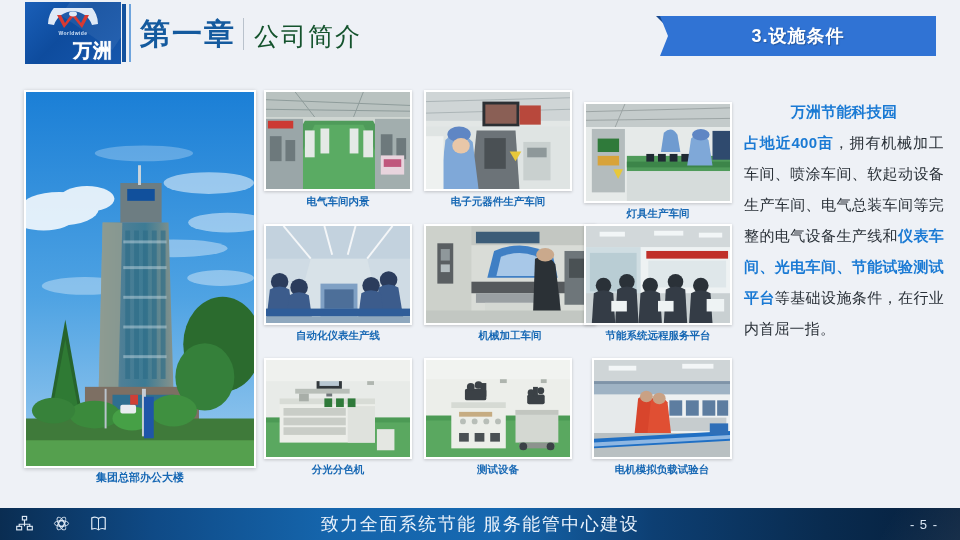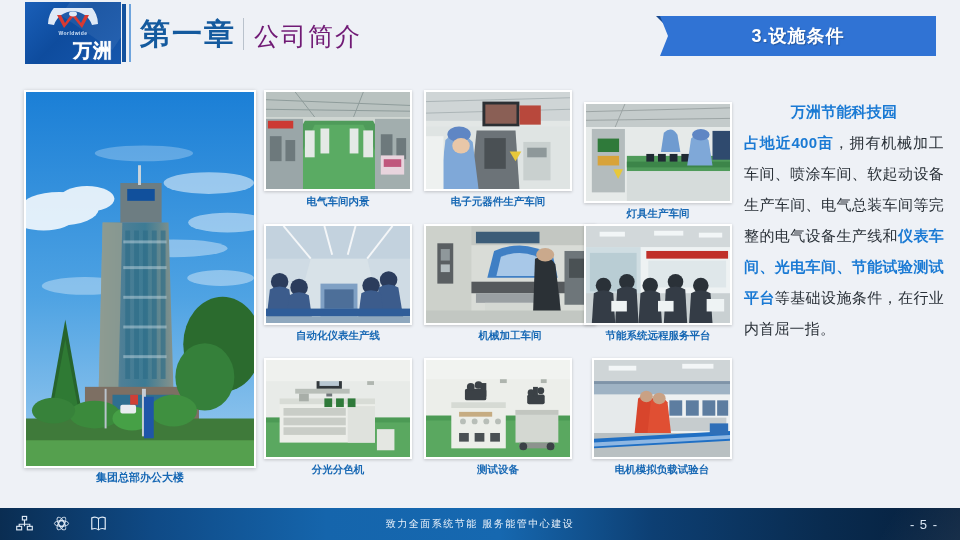--- a/index.html
+++ b/index.html
@@ -44,21 +44,21 @@
   .divider-thin { position:absolute; left:129px; top:4px; width:2px; height:58px; background:#6ea4dd; }
 
   .chapter {
     position:absolute; left:140px; top:14px;
     font-size:30px; font-weight:bold; color:#145a9e;
     letter-spacing:2px;
   }
   .chapter-sep{ position:absolute; left:243px; top:18px; width:1px; height:32px; background:#b9c2cc; }
   .chapter-sub{
     position:absolute; left:254px; top:20px;
-    font-size:25px; color:#701a75; letter-spacing:2px;
+    font-size:25px; color:#14532d; letter-spacing:2px;
   }
 
   
   .ribbon {
     position:absolute; left:660px; top:16px; width:276px; height:40px;
     background:#3073d4;
     clip-path:polygon(0 0, 276px 0, 276px 40px, 0 40px, 8px 20px);
     display:flex; align-items:center; justify-content:center;
   }
   .ribbon-fold-l{
@@ -119,21 +119,21 @@
   }
   .footer:before{
     content:""; position:absolute; right:0; top:0; width:120px; height:32px;
     background:linear-gradient(120deg,rgba(255,255,255,0) 40%,rgba(255,255,255,.07) 100%);
   }
   .footer-icons{ position:absolute; left:16px; top:7px; display:flex; gap:20px; }
   .footer-icons svg{ display:block; }
   .footer-center{
     position:absolute; left:0; top:0; width:960px; height:32px;
     display:flex; align-items:center; justify-content:center;
-    color:#eaf2fb; font-size:10px; letter-spacing:1.5px;
+    color:#eaf2fb; font-size:18px; letter-spacing:1.5px;
   }
   .footer-page{
     position:absolute; right:22px; top:0; height:32px;
     display:flex; align-items:center; color:#dbe7f4; font-size:13px; letter-spacing:1px;
   }
   .fill{position:absolute;left:0;top:0;width:100%;height:100%;}
 </style>
 </head>
 <body>
 

